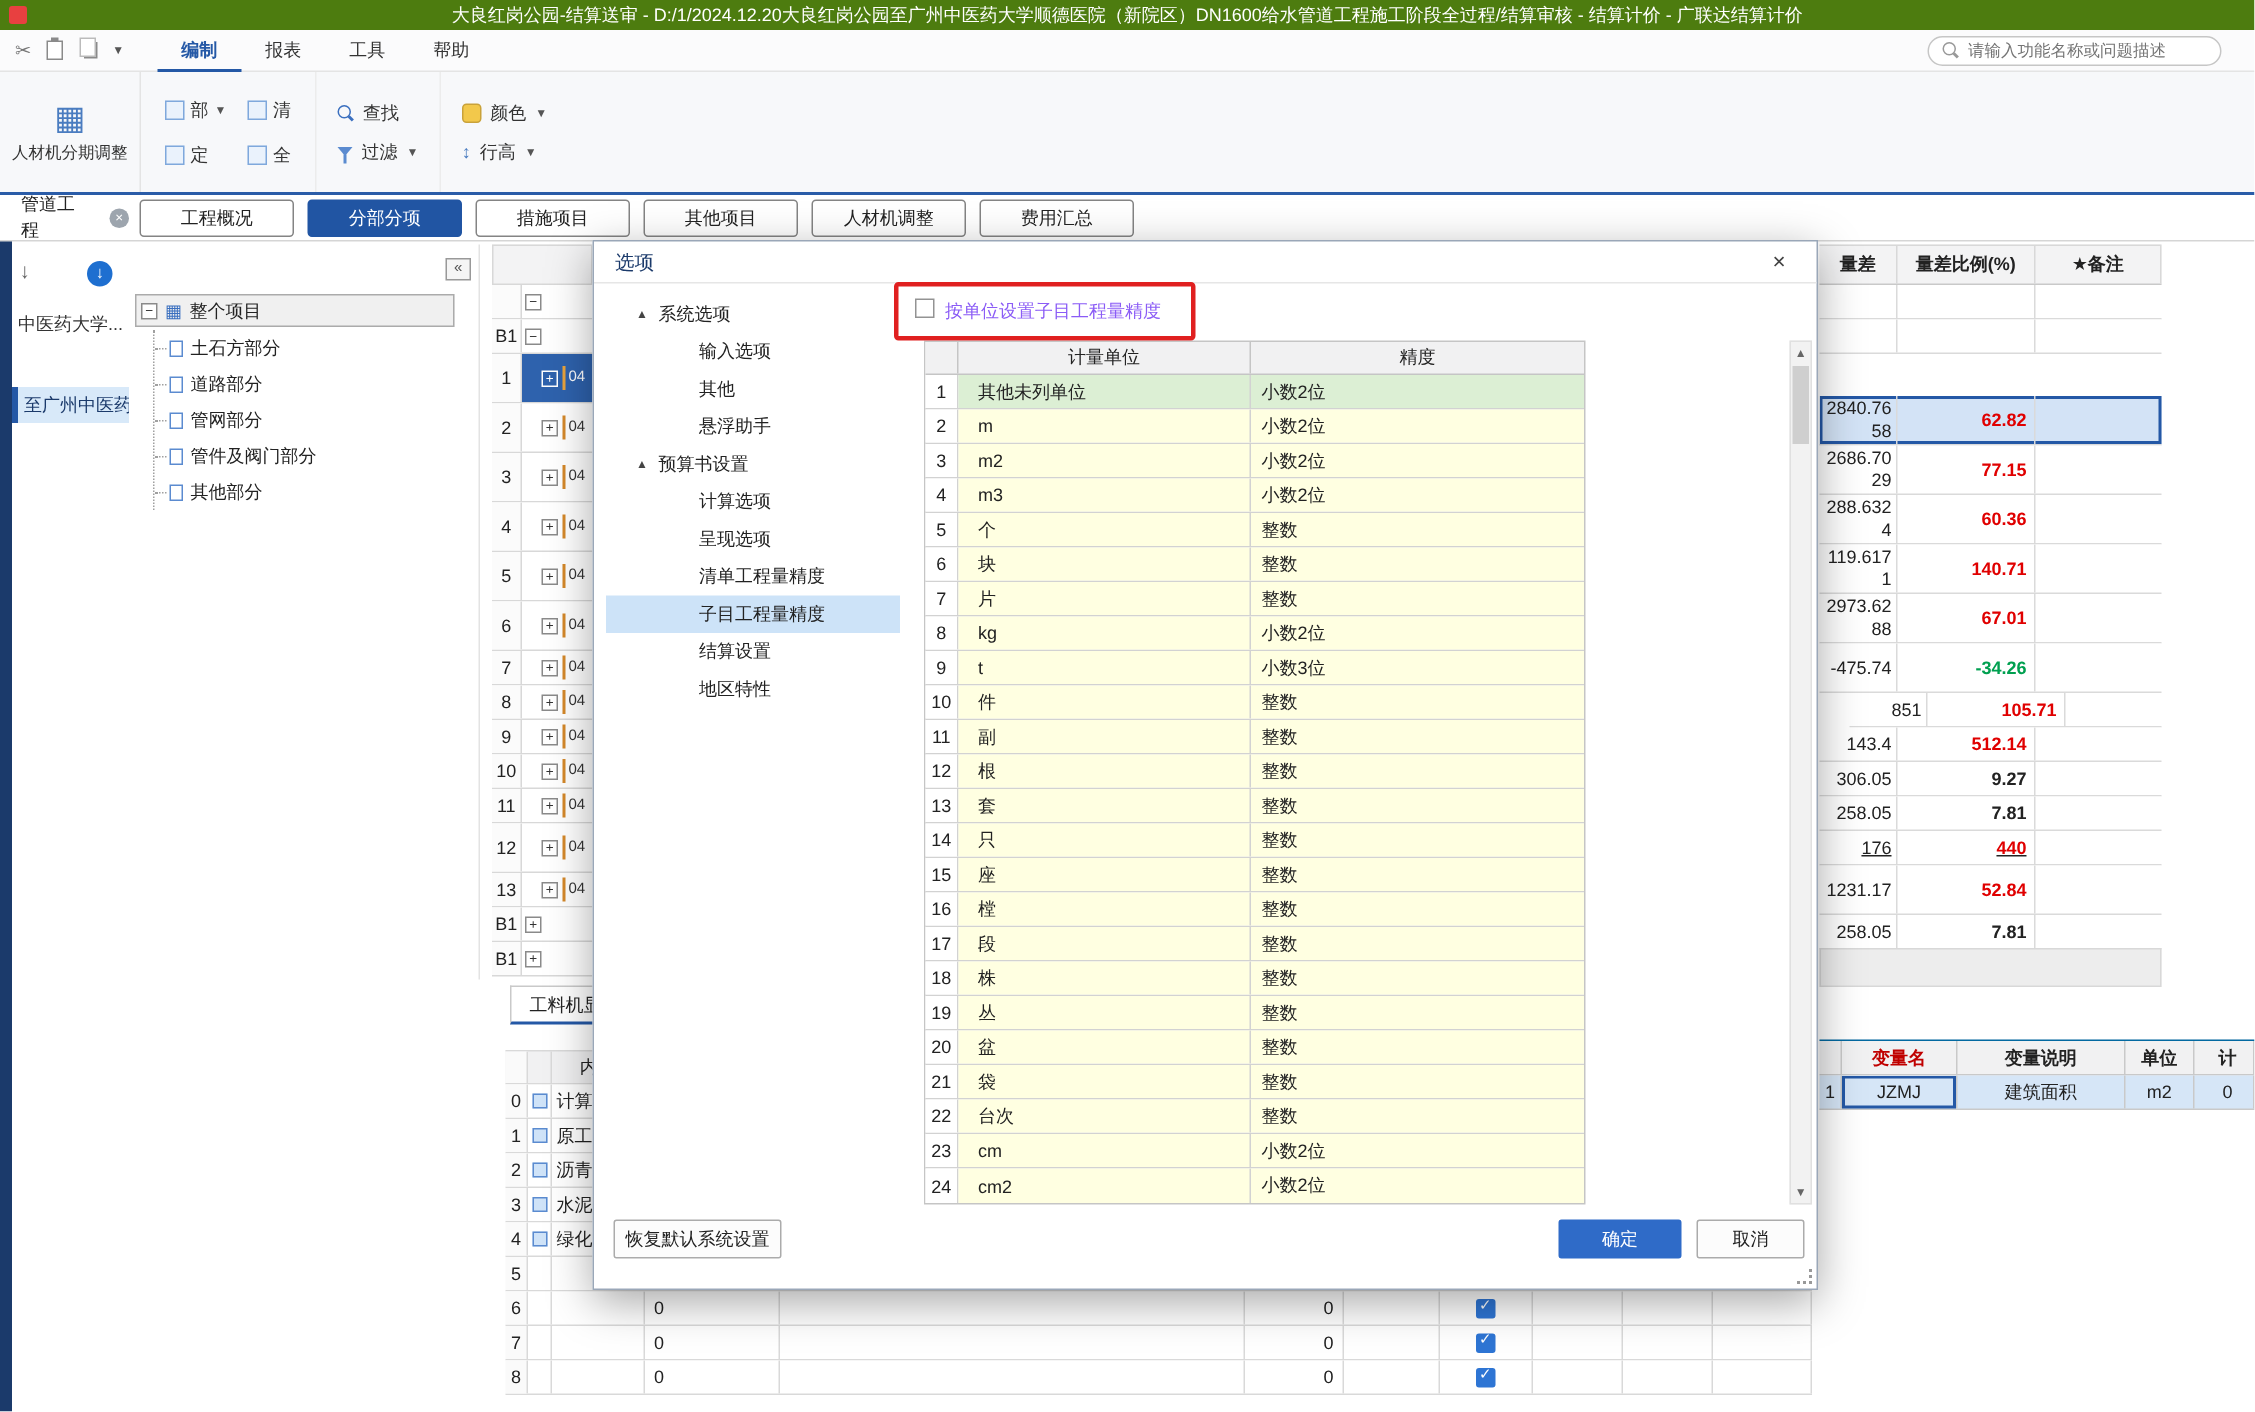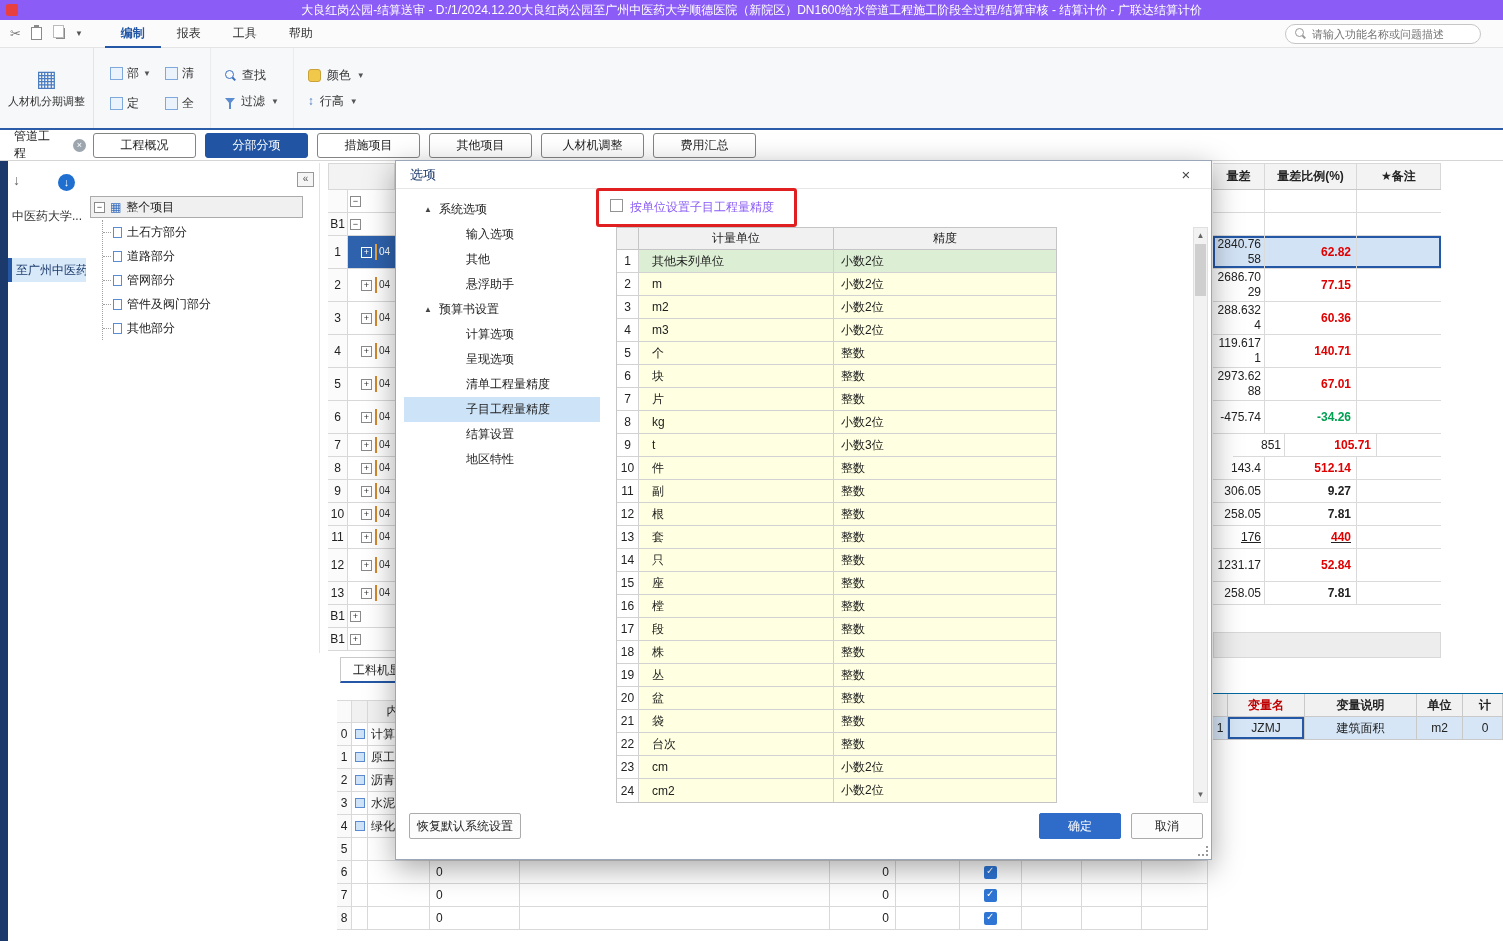--- a/index.html
+++ b/index.html
@@ -1,20 +1,20 @@
 <!DOCTYPE html>
 <html><head>
 <meta charset="utf-8">
 <style>
 *{margin:0;padding:0;box-sizing:border-box}
 html,body{width:1503px;height:941px}
 body{position:relative;overflow:hidden;background:#fff;font-family:"Liberation Sans","DejaVu Sans",sans-serif;font-size:12px;color:#222}
 
 
-.titlebar{position:absolute;left:0;top:0;width:1503px;height:20px;background:#8b5cf6;color:#fff;display:flex;align-items:center;z-index:5}
+.titlebar{position:absolute;left:0;top:0;width:1503px;height:20px;background:#4d7c0f;color:#fff;display:flex;align-items:center;z-index:5}
 .tb-logo{width:12px;height:12px;margin-left:6px;background:#E84040;border-radius:2px;flex:none}
 .tb-title{position:absolute;left:0;right:0;text-align:center;font-size:12px;color:#fff;pointer-events:none;white-space:nowrap}
 
 
 .menubar{position:absolute;left:0;top:20px;width:1503px;height:28px;background:#FBFBFC;border-bottom:1px solid #E4E4E4;display:flex;align-items:center;z-index:5}
 .quick-icons{display:flex;align-items:center;gap:10px;padding:0 10px;color:#777;font-size:13px}
 .ic-paste{width:11px;height:13px;border:1px solid #8a8a8a;position:relative;background:#fff}
 .ic-paste::before{content:"";position:absolute;left:2px;top:-3px;width:5px;height:3px;background:#8a8a8a}
 .ic-copy{width:9px;height:11px;border:1px solid #8a8a8a;position:relative;background:#fff;margin-left:4px}
 .ic-copy::before{content:"";position:absolute;left:-4px;top:-4px;width:9px;height:11px;border:1px solid #bbb;background:#fff}
@@ -426,21 +426,21 @@
       <div class="rt-row" style="height: 23px;">
         <div class="rt-diff"></div>
         <div class="rt-ratio c-black"></div>
         <div class="rt-note"></div>
       </div>
       <div class="rt-row" style="height: 23px;">
         <div class="rt-diff"></div>
         <div class="rt-ratio c-black"></div>
         <div class="rt-note"></div>
       </div>
-      <div class="rt-row sel" style="height: 33px;">
+      <div class="rt-row sel" style="height: 33px; margin-top: 28px;">
         <div class="rt-diff">2840.7658</div>
         <div class="rt-ratio c-red">62.82</div>
         <div class="rt-note"></div>
       </div>
       <div class="rt-row" style="height: 33px;">
         <div class="rt-diff">2686.7029</div>
         <div class="rt-ratio c-red">77.15</div>
         <div class="rt-note"></div>
       </div>
       <div class="rt-row" style="height: 33px;">

